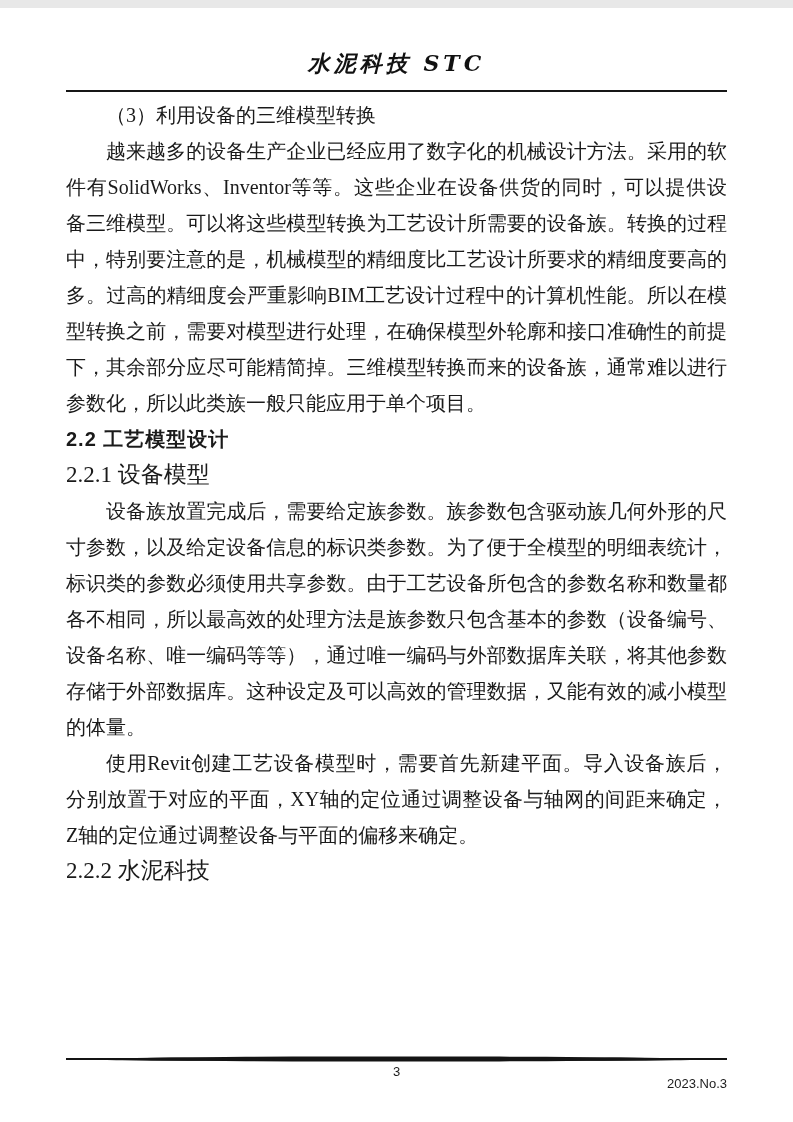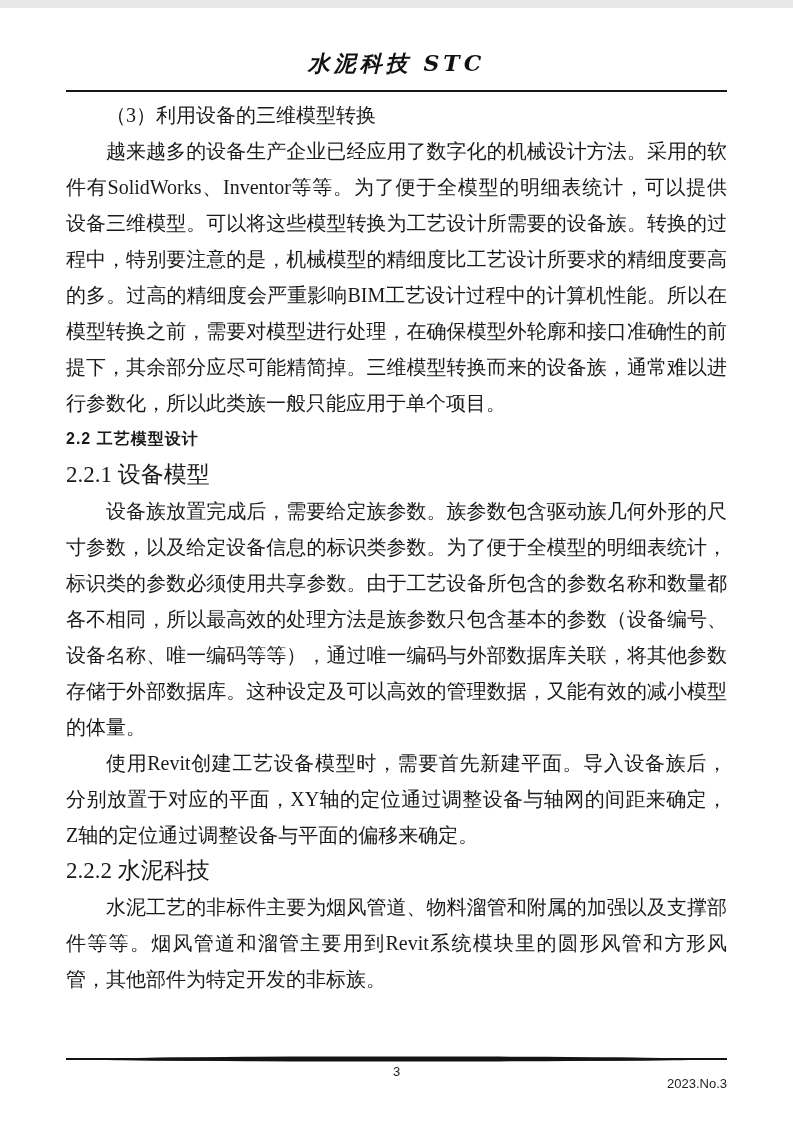--- a/index.html
+++ b/index.html
@@ -43,21 +43,21 @@
     text-justify: inter-character;
   }
   .doc-body p, .doc-body h2, .doc-body h3 {
     margin: 0;
     padding: 0;
   }
   .para { text-indent: 2em; }
   .section-heading {
     font-family: "Liberation Sans", "DejaVu Sans", sans-serif;
     font-weight: 700;
-    font-size: 16px;
+    font-size: 20px;
     line-height: 36px;
     letter-spacing: 1px;
   }
   .sub-heading {
     font-weight: 400;
     font-size: 23px;
     line-height: 36px;
   }
   .footer {
     position: absolute;
@@ -92,27 +92,26 @@
 <div class="page">
   <div class="content">
 
     <header>
       <div class="journal-title">水泥科技 STC</div>
       <div class="header-rule"></div>
     </header>
 
     <main class="doc-body">
       <p class="para">（3）利用设备的三维模型转换</p>
-      <p class="para">越来越多的设备生产企业已经应用了数字化的机械设计方法。采用的软件有SolidWorks、Inventor等等。为了便于全模型的明细表统计，可以提供设备三维模型。可以将这些模型转换为工艺设计所需要的设备族。转换的过程中，特别要注意的是，机械模型的精细度比工艺设计所要求的精细度要高的多。过高的精细度会严重影响BIM工艺设计过程中的计算机性能。所以在模型转换之前，需要对模型进行处理，在确保模型外轮廓和接口准确性的前提下，其余部分应尽可能精简掉。三维模型转换而来的设备族，通常难以进行参数化，所以此类族一般只能应用于单个项目。</p>
+      <p class="para">越来越多的设备生产企业已经应用了数字化的机械设计方法。采用的软件有SolidWorks、Inventor等等。这些企业在设备供货的同时，可以提供设备三维模型。可以将这些模型转换为工艺设计所需要的设备族。转换的过程中，特别要注意的是，机械模型的精细度比工艺设计所要求的精细度要高的多。过高的精细度会严重影响BIM工艺设计过程中的计算机性能。所以在模型转换之前，需要对模型进行处理，在确保模型外轮廓和接口准确性的前提下，其余部分应尽可能精简掉。三维模型转换而来的设备族，通常难以进行参数化，所以此类族一般只能应用于单个项目。</p>
       <h2 class="section-heading">2.2 工艺模型设计</h2>
       <h3 class="sub-heading">2.2.1 设备模型</h3>
       <p class="para">设备族放置完成后，需要给定族参数。族参数包含驱动族几何外形的尺寸参数，以及给定设备信息的标识类参数。为了便于全模型的明细表统计，标识类的参数必须使用共享参数。由于工艺设备所包含的参数名称和数量都各不相同，所以最高效的处理方法是族参数只包含基本的参数（设备编号、设备名称、唯一编码等等），通过唯一编码与外部数据库关联，将其他参数存储于外部数据库。这种设定及可以高效的管理数据，又能有效的减小模型的体量。</p>
       <p class="para">使用Revit创建工艺设备模型时，需要首先新建平面。导入设备族后，分别放置于对应的平面，XY轴的定位通过调整设备与轴网的间距来确定，Z轴的定位通过调整设备与平面的偏移来确定。</p>
       <h3 class="sub-heading">2.2.2 水泥科技</h3>
-      <p class="para">水泥工艺的非标件主要为烟风管道、物料溜管和附属的加强以及支撑部件等等。烟风管道和溜管主要用到Revit系统模块里的圆形风管和方形风管，其他部件为特定开发的非标族。</p>
     </main>
 
   </div>
 
   <footer class="footer">
     <svg class="footer-rule-svg" viewBox="0 0 661 8" preserveAspectRatio="none" xmlns="http://www.w3.org/2000/svg">
       <rect x="0" y="3" width="661" height="2" fill="#141414"></rect>
       <ellipse cx="330" cy="4" rx="270" ry="2.6" fill="#141414"></ellipse>
       <ellipse cx="120" cy="4.2" rx="90" ry="1.6" fill="#141414"></ellipse>
       <ellipse cx="545" cy="4.2" rx="90" ry="1.6" fill="#141414"></ellipse>

